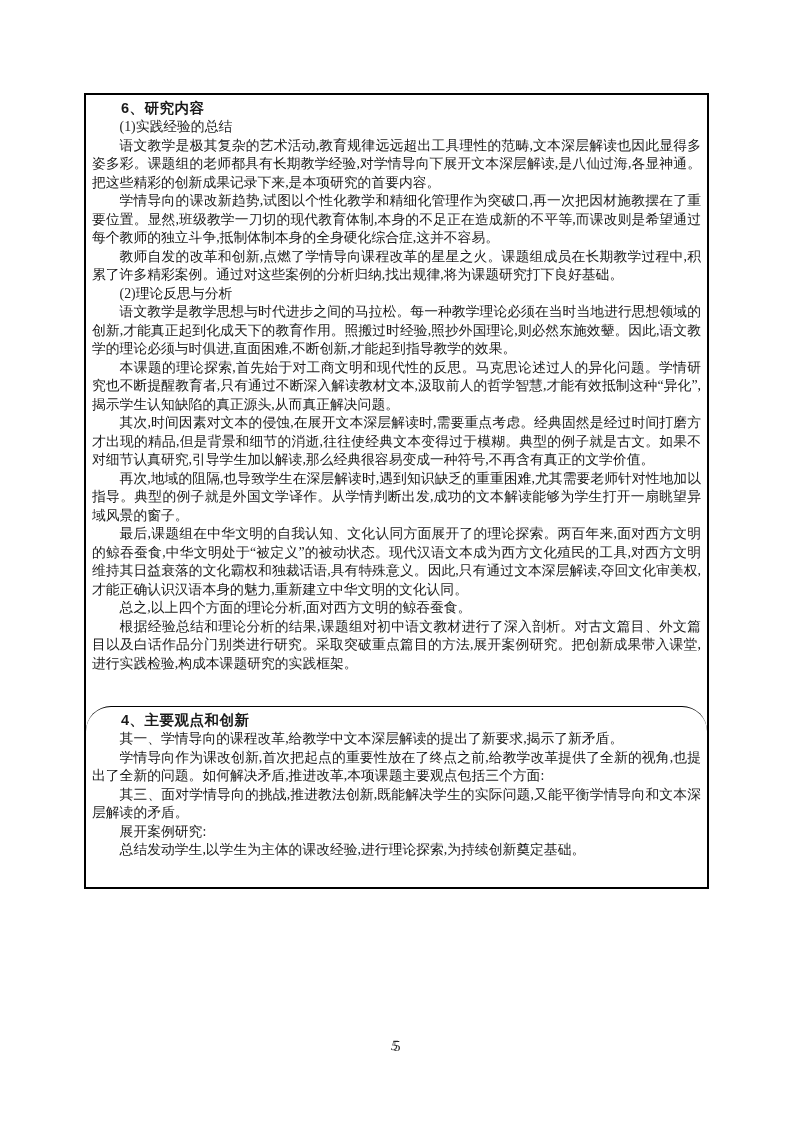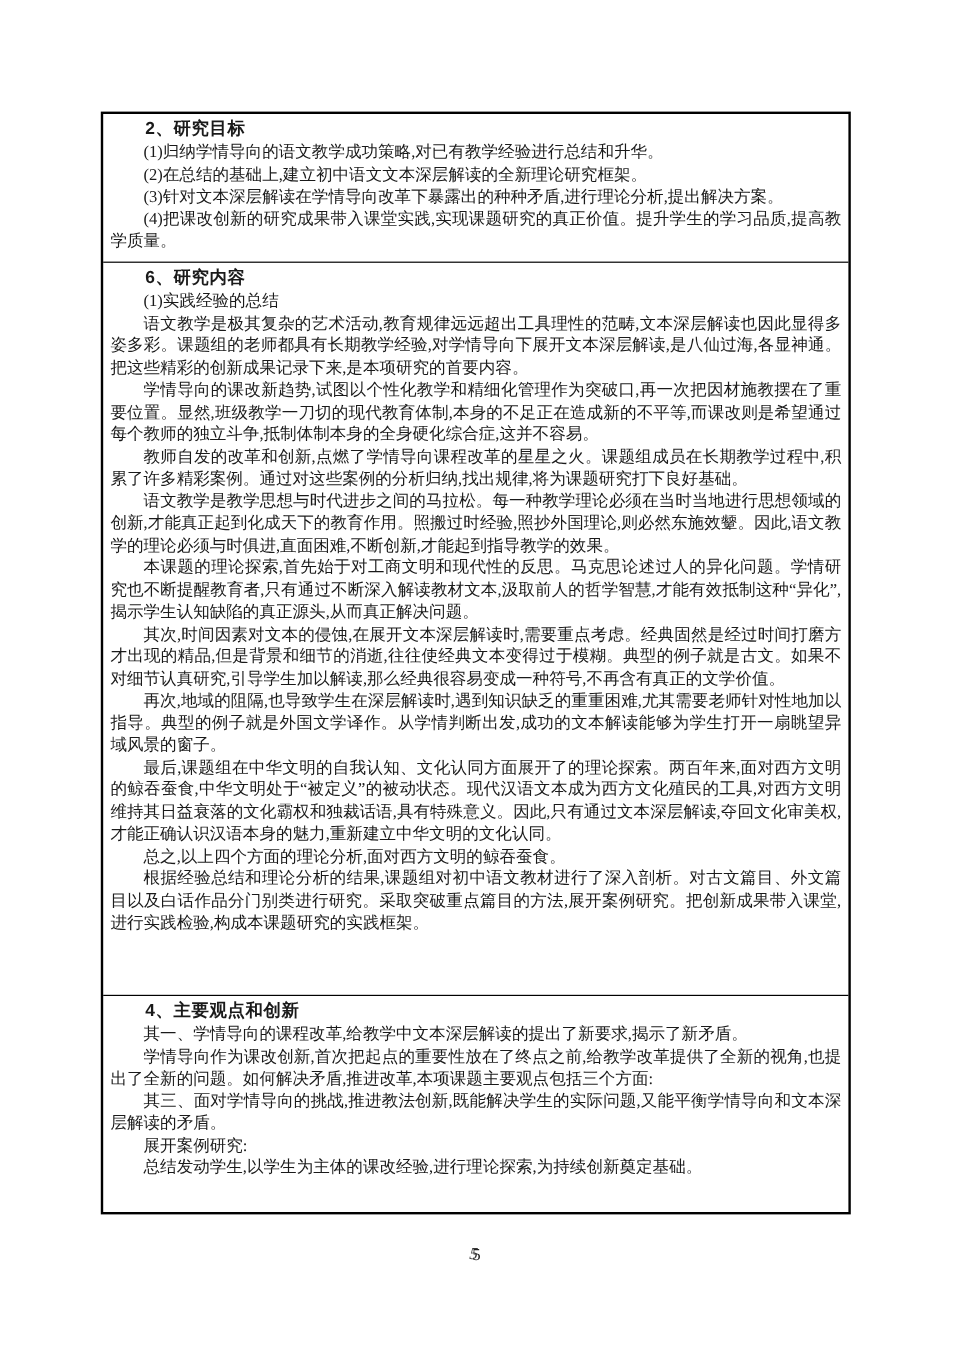--- a/index.html
+++ b/index.html
@@ -31,21 +31,21 @@
   .row {
     box-sizing: border-box;
     padding: 4px 6px 2px 6px;
     overflow: hidden;
   }
   .row + .row {
     border-top: 1px solid #000000;
   }
   .row-0 { height: 123px; }
   .row-1 { height: 611px; }
-  .row-2 { height: 181px; }
+  .row-2 { height: 181px; border-radius: 25px; }
   .heading {
     margin: 0;
     font-weight: 700;
     font-size: 14.5px;
     line-height: 19px;
     text-indent: 2em;
     font-family: "Liberation Sans", "DejaVu Sans", sans-serif;
     letter-spacing: 0.5px;
   }
   .para {
@@ -80,46 +80,34 @@
     opacity: 0.9;
   }
 </style>
 </head>
 <body>
 
 <div class="sheet">
 
   <div class="form-table">
 
-    <section class="row row-0">
-      <p class="heading">2、研究目标</p>
-      <div>
-
-          <p class="para">(1)归纳学情导向的语文教学成功策略,对已有教学经验进行总结和升华。</p>
-
-          <p class="para">(2)在总结的基础上,建立初中语文文本深层解读的全新理论研究框架。</p>
-
-          <p class="para">(3)针对文本深层解读在学情导向改革下暴露出的种种矛盾,进行理论分析,提出解决方案。</p>
-
-          <p class="para">(4)把课改创新的研究成果带入课堂实践,实现课题研究的真正价值。提升学生的学习品质,提高教学质量。</p>
-        </div>
-    </section>
 
     <section class="row row-1">
       <p class="heading">6、研究内容</p>
       <div>
 
           <p class="para">(1)实践经验的总结</p>
 
           <p class="para">语文教学是极其复杂的艺术活动,教育规律远远超出工具理性的范畴,文本深层解读也因此显得多姿多彩。课题组的老师都具有长期教学经验,对学情导向下展开文本深层解读,是八仙过海,各显神通。把这些精彩的创新成果记录下来,是本项研究的首要内容。</p>
 
           <p class="para">学情导向的课改新趋势,试图以个性化教学和精细化管理作为突破口,再一次把因材施教摆在了重要位置。显然,班级教学一刀切的现代教育体制,本身的不足正在造成新的不平等,而课改则是希望通过每个教师的独立斗争,抵制体制本身的全身硬化综合症,这并不容易。</p>
 
           <p class="para">教师自发的改革和创新,点燃了学情导向课程改革的星星之火。课题组成员在长期教学过程中,积累了许多精彩案例。通过对这些案例的分析归纳,找出规律,将为课题研究打下良好基础。</p>
 
+          <p class="para">(2)理论反思与分析</p>
 
           <p class="para">语文教学是教学思想与时代进步之间的马拉松。每一种教学理论必须在当时当地进行思想领域的创新,才能真正起到化成天下的教育作用。照搬过时经验,照抄外国理论,则必然东施效颦。因此,语文教学的理论必须与时俱进,直面困难,不断创新,才能起到指导教学的效果。</p>
 
           <p class="para">本课题的理论探索,首先始于对工商文明和现代性的反思。马克思论述过人的异化问题。学情研究也不断提醒教育者,只有通过不断深入解读教材文本,汲取前人的哲学智慧,才能有效抵制这种“异化”,揭示学生认知缺陷的真正源头,从而真正解决问题。</p>
 
           <p class="para">其次,时间因素对文本的侵蚀,在展开文本深层解读时,需要重点考虑。经典固然是经过时间打磨方才出现的精品,但是背景和细节的消逝,往往使经典文本变得过于模糊。典型的例子就是古文。如果不对细节认真研究,引导学生加以解读,那么经典很容易变成一种符号,不再含有真正的文学价值。</p>
 
           <p class="para">再次,地域的阻隔,也导致学生在深层解读时,遇到知识缺乏的重重困难,尤其需要老师针对性地加以指导。典型的例子就是外国文学译作。从学情判断出发,成功的文本解读能够为学生打开一扇眺望异域风景的窗子。</p>
 
           <p class="para">最后,课题组在中华文明的自我认知、文化认同方面展开了的理论探索。两百年来,面对西方文明的鲸吞蚕食,中华文明处于“被定义”的被动状态。现代汉语文本成为西方文化殖民的工具,对西方文明维持其日益衰落的文化霸权和独裁话语,具有特殊意义。因此,只有通过文本深层解读,夺回文化审美权,才能正确认识汉语本身的魅力,重新建立中华文明的文化认同。</p>

